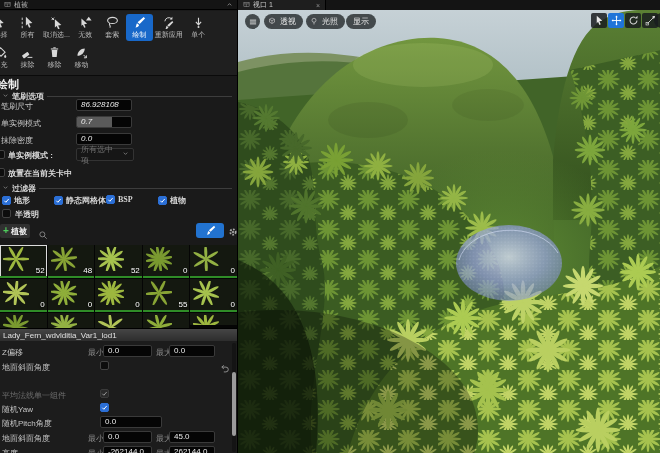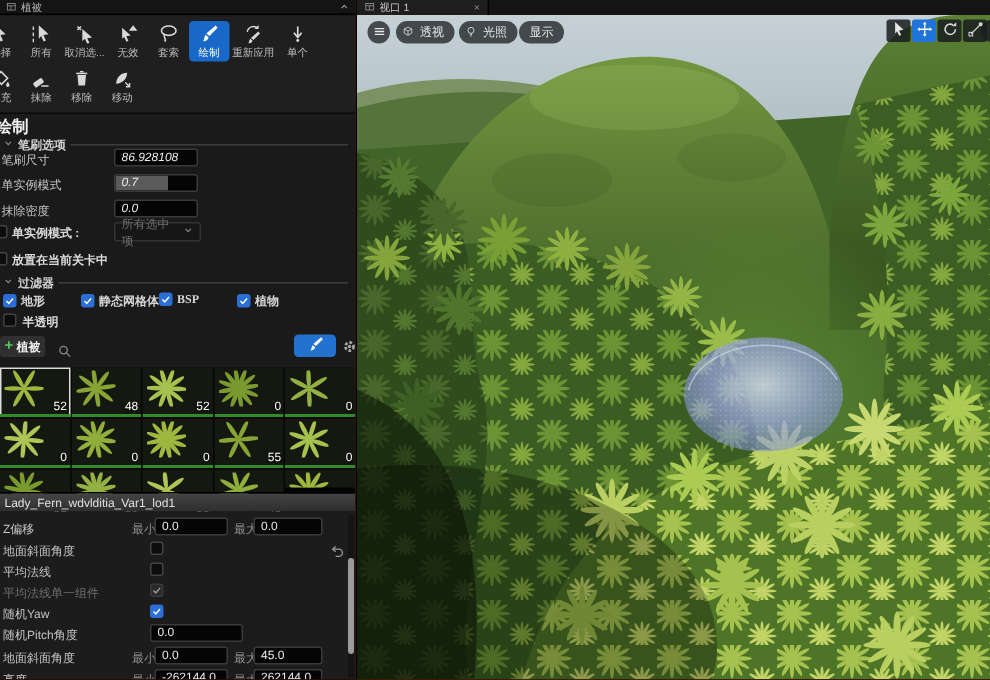--- a/index.html
+++ b/index.html
@@ -688,24 +688,20 @@
           <span class="pbox" style="left:169px;width:46px">0.0</span>
         </div>
         <div class="prow" style="top: 19px;">
           <span class="plab">地面斜面角度</span>
           <span class="cb" style="left:100px"></span>
           <span class="ric" style="left:219px"><svg viewBox="0 0 16 16">
               <path d="M5 4.5h5a3.5 3.5 0 0 1 0 7H7" fill="none" stroke="#9a9a9a" stroke-width="1.3"></path>
               <path d="M7 2L4 4.5 7 7" fill="none" stroke="#9a9a9a" stroke-width="1.3"></path>
             </svg></span>
         </div>
-        <div class="prow" style="top: 33px;">
-          <span class="plab">平均法线</span>
-          <span class="cb" style="left:100px"></span>
-        </div>
         <div class="prow dis" style="top: 47px;">
           <span class="plab">平均法线单一组件</span>
           <span class="cb dis" style="left:100px">
             <svg viewBox="0 0 16 16">
               <path d="M3 8.5L6.5 12 13 4.5" fill="none" stroke="#9a9a9a" stroke-width="2.2"></path>
             </svg>
           </span>
         </div>
         <div class="prow" style="top: 61px;">
           <span class="plab">随机Yaw</span>

